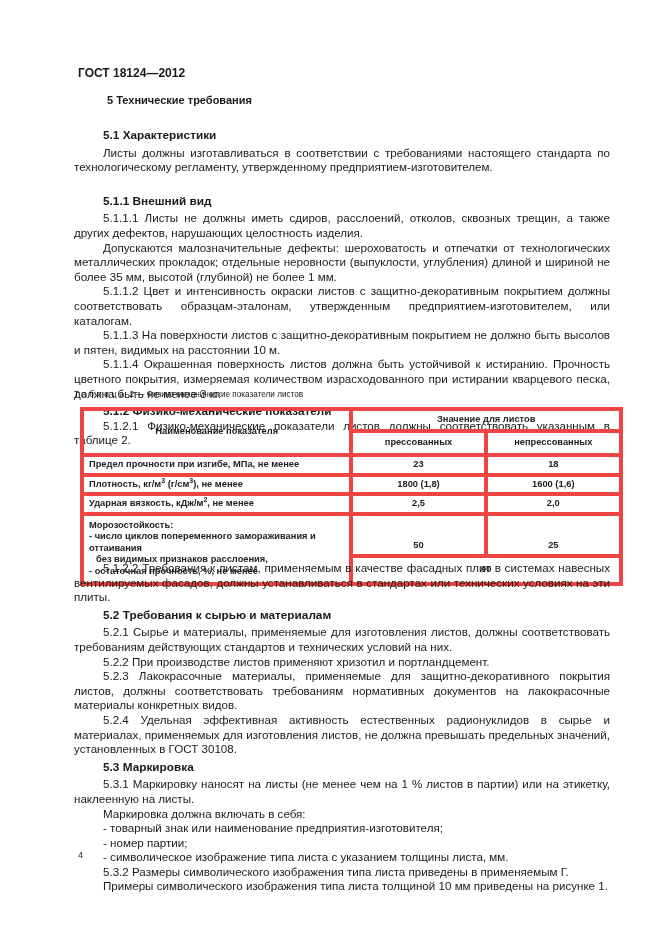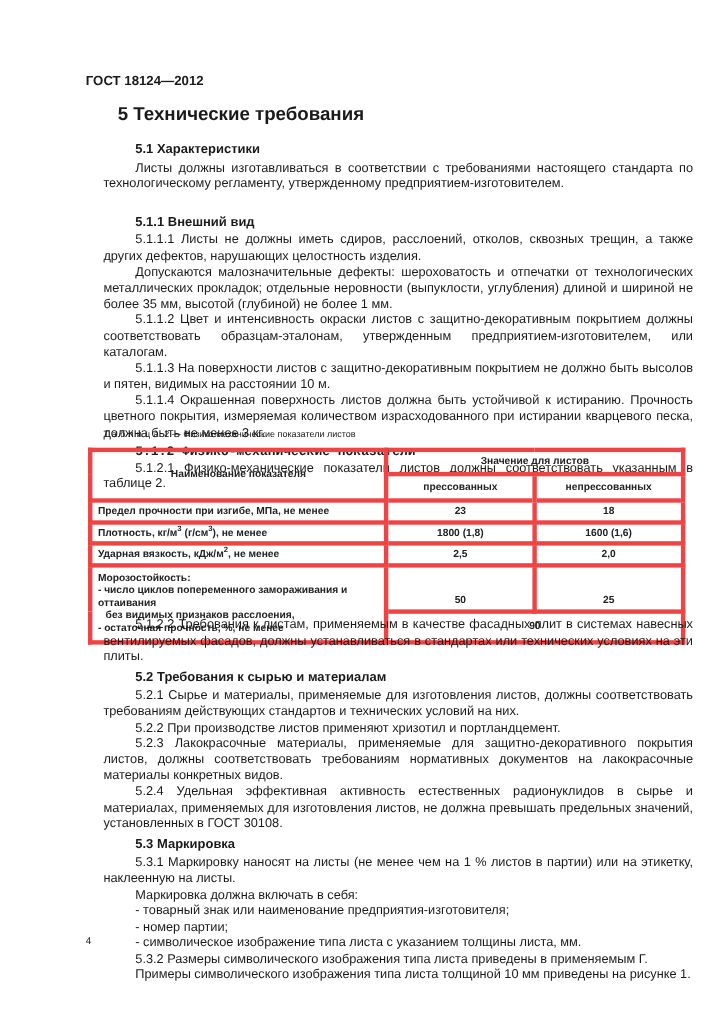--- a/index.html
+++ b/index.html
@@ -1,21 +1,21 @@
 <!DOCTYPE html>
 <html><head>
 <meta charset="utf-8">
 <style>
   html, body { margin:0; padding:0; background:#ffffff; }
   body { width:661px; height:936px; position:relative; overflow:hidden;
          font-family:"Liberation Sans", sans-serif; color:#1a1a1a; }
   .page { position:absolute; left:0; top:0; width:661px; height:936px; }
   .hdr { position:absolute; left:78px; top:66px; font-size:12px; font-weight:bold; }
-  .col { position:absolute; left:94px; width:536px; }
-  .h1 { position:absolute; left:107px; top:94px; font-size:17px; font-weight:bold; }
+  .col { position:absolute; left:74px; width:536px; }
+  .h1 { position:absolute; left:107px; top:94px; font-size:11px; font-weight:bold; }
   p { margin:0; font-size:11.6px; line-height:14.6px; text-align:justify; }
   .ind { text-indent:29px; }
   .h2 { font-weight:bold; font-size:11.8px; padding-left:29px; }
   .li { padding-left:29px; text-indent:0; }
   sup { font-size:7px; vertical-align:super; line-height:0; }
   .tcap { font-size:8.2px; letter-spacing:0; }
   .tcap .sp { letter-spacing:3px; }
   table { border-collapse:collapse; width:543px; font-size:9.3px; color:#222; }
   td { border:4px solid #ef4444; padding:2px 5px; line-height:11.5px;font-weight:bold; }
   td.c { text-align:center; }
@@ -31,21 +31,21 @@
 
   <div class="col" style="top:128px;">
     <p class="h2">5.1  Характеристики</p>
     <p class="ind" style="margin-top:3px;">Листы должны изготавливаться в соответствии с требованиями настоящего стандарта по технологическому регламенту, утвержденному предприятием-изготовителем.</p>
     <p class="h2" style="margin-top:19px;">5.1.1  Внешний вид</p>
     <p class="ind" style="margin-top:3px;">5.1.1.1  Листы не должны иметь сдиров, расслоений, отколов, сквозных трещин, а также других дефектов, нарушающих целостность изделия.</p>
     <p class="ind">Допускаются малозначительные дефекты: шероховатость и отпечатки от технологических металлических прокладок; отдельные неровности (выпуклости, углубления) длиной и шириной не более 35 мм, высотой (глубиной) не более 1 мм.</p>
     <p class="ind">5.1.1.2  Цвет и интенсивность окраски листов с защитно-декоративным покрытием должны соответствовать образцам-эталонам, утвержденным предприятием-изготовителем, или каталогам.</p>
     <p class="ind">5.1.1.3  На поверхности листов с защитно-декоративным покрытием не должно быть высолов и пятен, видимых на расстоянии 10 м.</p>
     <p class="ind">5.1.1.4  Окрашенная поверхность листов должна быть устойчивой к истиранию. Прочность цветного покрытия, измеряемая количеством израсходованного при истирании кварцевого песка, должна быть не менее 3 кг.</p>
-    <p class="h2" style="margin-top:3px;font-family:Liberation Mono, monospace;">5.1.2  Физико-механические показатели</p>
+    <p class="h2" style="margin-top:3px;">5.1.2  Физико-механические показатели</p>
     <p class="ind" style="margin-top:0;">5.1.2.1  Физико-механические показатели листов должны соответствовать указанным в таблице 2.</p>
   </div>
 
   <div class="col tcap" style="top:390px;">
     <span class="sp">Таблица</span>
     <span>2 — Физико-механические показатели листов</span>
   </div>
 
   <div style="position:absolute; left:80px; top:407px;">
     <table>

